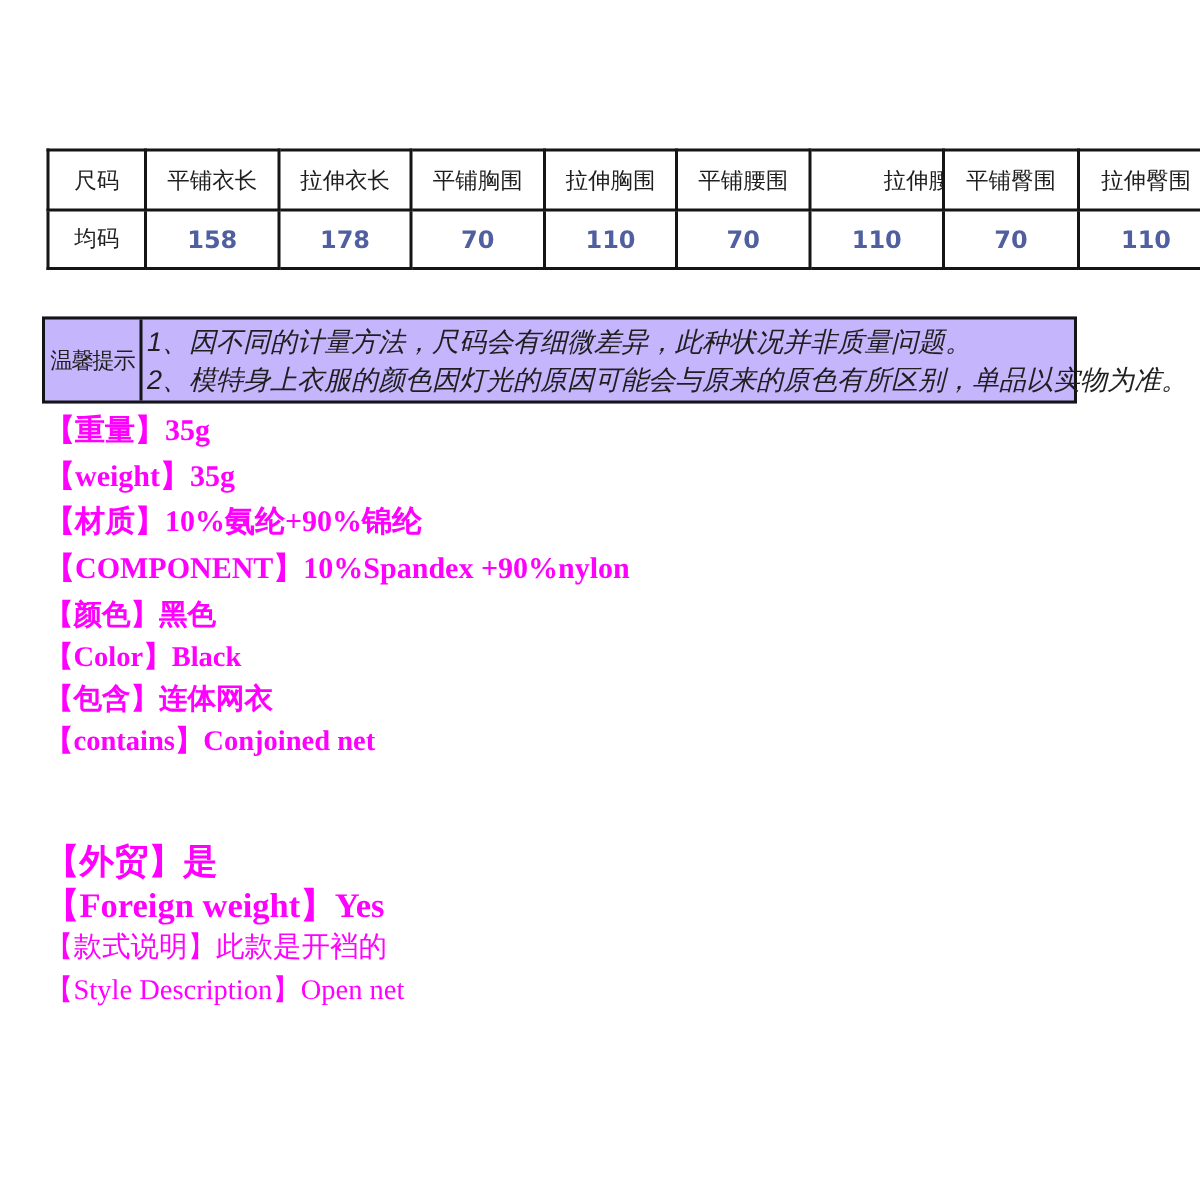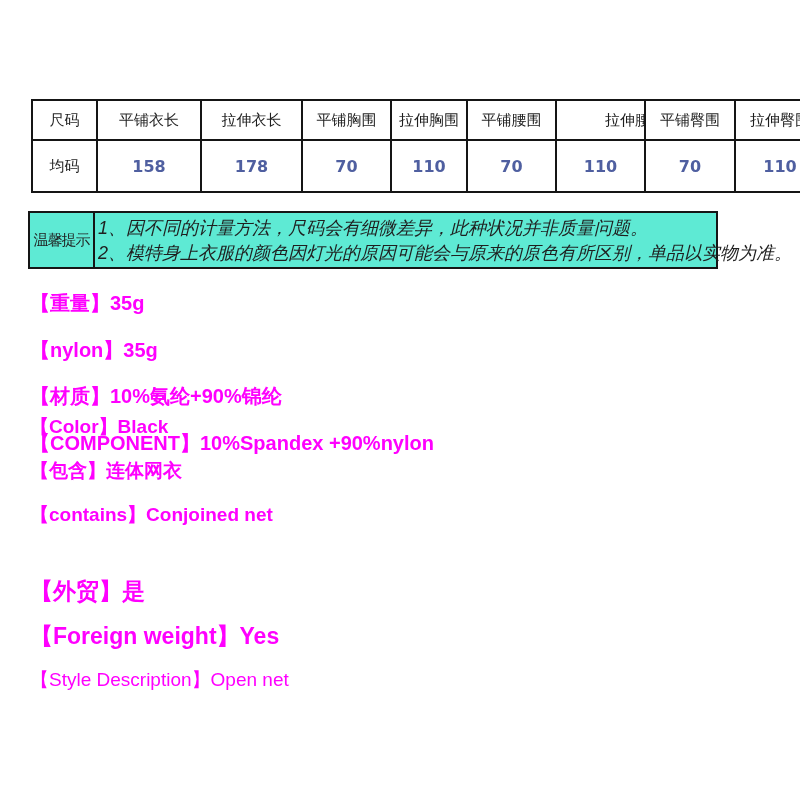--- a/index.html
+++ b/index.html
@@ -24,42 +24,42 @@
     border: 2px solid #151515;
     text-align: center;
     vertical-align: middle;
     font-weight: normal;
     color: #1f1f1f;
     font-size: 15px;
     white-space: nowrap;
     overflow: hidden;
   }
   .size-table th { height: 40px; }
-  .size-table td { height: 52px; }
+  .size-table td { height: 39px; }
   .size-table .num {
     color: #4f5fa0;
     font-size: 16px;
     font-family: "DejaVu Sans", sans-serif;
     font-weight: bold;
   }
-  .c0 { width: 65px; } .c1 { width: 104px; } .c2 { width: 101px; margin-top: 23px; }
-  .c3 { width: 89px; } .c4 { width: 76px; } .c5 { width: 89px; }
+  .c0 { width: 65px; } .c1 { width: 89px; } .c2 { width: 88px; margin-top: 23px; }
+  .c3 { width: 89px; } .c4 { width: 88px; } .c5 { width: 89px; }
   .c6 { width: 89px; padding-left: 48px; } .c7 { width: 90px; } .c8 { width: 90px; }
 
   
   .tips-box {
     position: absolute;
     left: 28px;
     top: 211px;
     width: 690px;
     height: 58px;
     border: 2px solid #151515;
     display: flex;
     align-items: stretch;
-    background: #5eead4;
+    background: #c4b5fd;
   }
   .tips-label {
     width: 65px;
     flex: 0 0 65px;
     border-right: 2px solid #151515;
     display: flex;
     align-items: center;
     justify-content: center;
     font-size: 15px;
     color: #1f1f1f;
@@ -89,21 +89,21 @@
     color: #ff00ff;
     white-space: nowrap;
   }
   .block-a { top: 272px; }
   .block-a .detail-line { line-height: 30.5px; font-size: 20px; font-weight: bold; }
   .block-b { top: 397px; }
   .block-b .detail-line { line-height: 28px; font-size: 19px; font-weight: bold; }
   .block-c { top: 561px; }
   .block-c .detail-line { line-height: 28.5px; font-size: 23px; font-weight: bold; }
   .block-c .detail-line.regular { font-weight: normal; font-size: 19px; }
-  .detail-line { font-family: Liberation Sans, sans-serif; margin-top: 16px; }
+  .detail-line { font-family: Liberation Serif, serif; }
 </style>
 </head>
 <body>
 
 <div>
 
   <table class="size-table">
     <tbody>
         <tr>
       <th class="c0">尺码</th>
@@ -133,30 +133,32 @@
   <div class="tips-box">
     <div class="tips-label">温馨提示</div>
     <div class="tips-content">
       <div class="tips-line">1、因不同的计量方法，尺码会有细微差异，此种状况并非质量问题。</div>
       <div class="tips-line">2、模特身上衣服的颜色因灯光的原因可能会与原来的原色有所区别，单品以实物为准。</div>
     </div>
   </div>
 
   <div class="details block-a">
     <div class="detail-line">【重量】35g</div>
-    <div class="detail-line">【nylon】35g</div>
+    <div class="detail-line">【weight】35g</div>
     <div class="detail-line">【材质】10%氨纶+90%锦纶</div>
     <div class="detail-line">【COMPONENT】10%Spandex +90%nylon</div>
   </div>
 
   <div class="details block-b">
+    <div class="detail-line">【颜色】黑色</div>
     <div class="detail-line">【Color】Black</div>
     <div class="detail-line">【包含】连体网衣</div>
     <div class="detail-line">【contains】Conjoined net</div>
   </div>
 
   <div class="details block-c">
     <div class="detail-line">【外贸】是</div>
     <div class="detail-line">【Foreign weight】Yes</div>
+    <div class="detail-line regular">【款式说明】此款是开裆的</div>
     <div class="detail-line regular">【Style Description】Open net</div>
   </div>
 
 </div>
 
 </body></html>

